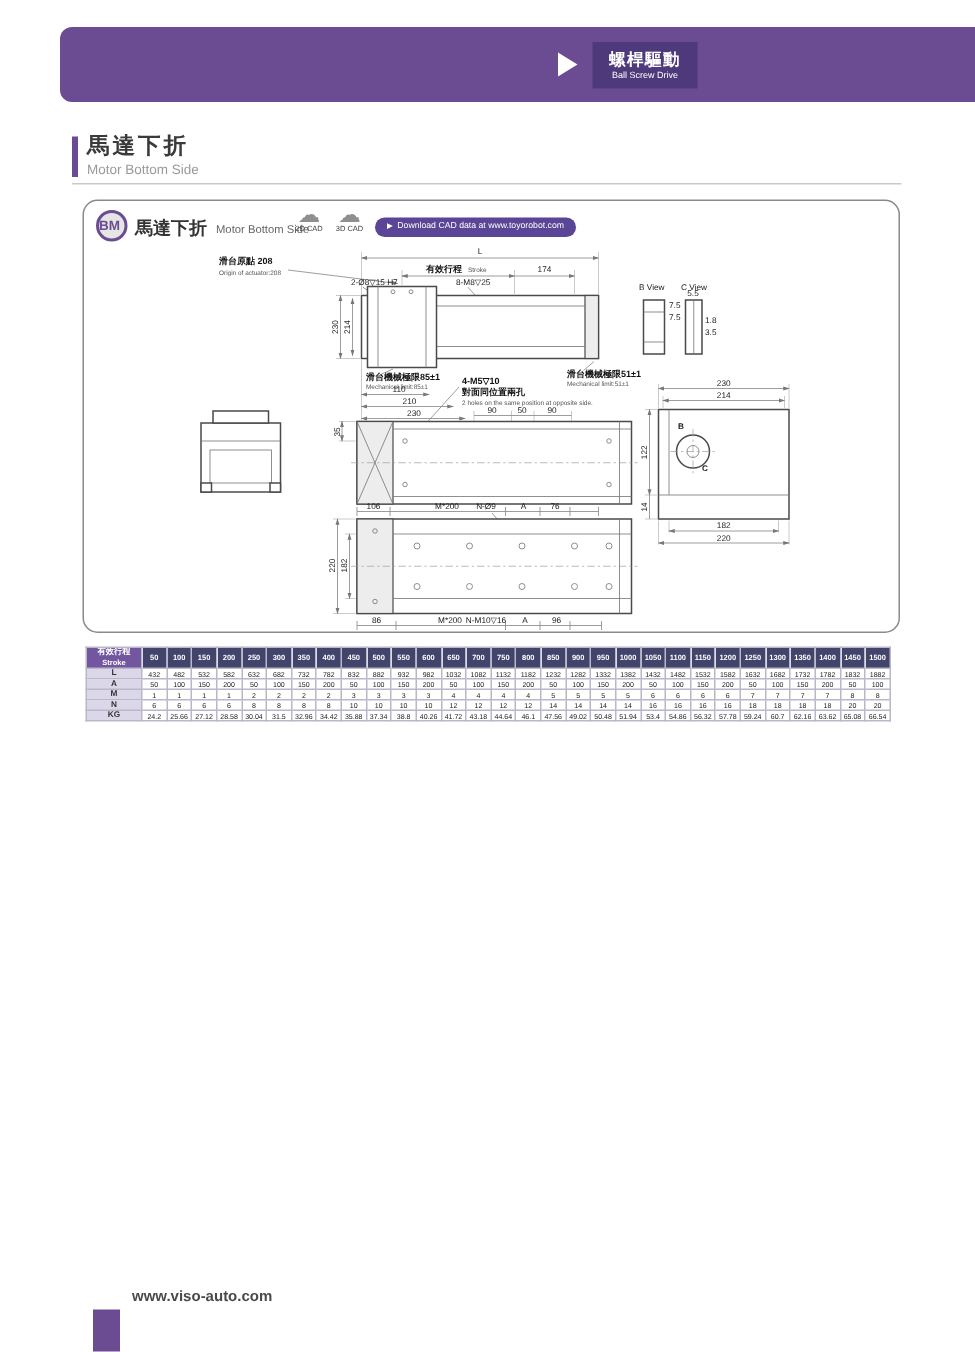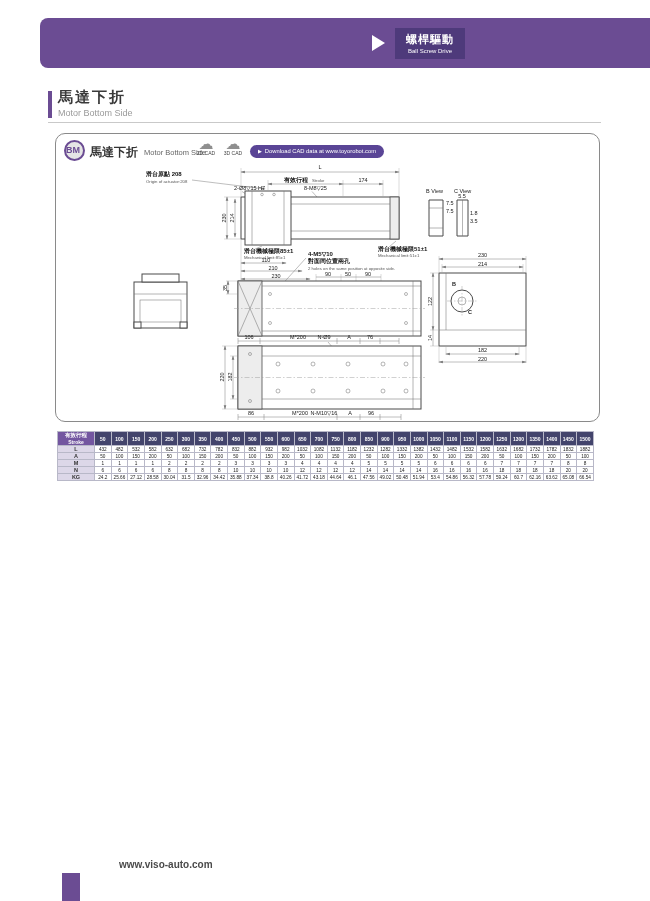--- a/index.html
+++ b/index.html
@@ -69,21 +69,21 @@
   .stroke-table th, .stroke-table td { border:1px solid #b8b8c8; padding:0; text-align:center;
         overflow:hidden; white-space:nowrap; }
   .stroke-table th.corner { width:37px; background:#7356a0; color:#fff; height:14px; }
   .czh { font-size:5.5px; font-weight:bold; line-height:7px; }
   .cen { font-size:5px; line-height:6px; }
   .stroke-table tr:first-child th:not(.corner) { background:#43446c; color:#fff; font-size:5px; font-weight:bold; height:14px; }
   .stroke-table td.lbl { background:#dcd7e8; font-size:5.5px; font-weight:bold; color:#333; height:7px; }
   .stroke-table td:not(.lbl) { font-size:4.7px; color:#222; height:7px; background:#fff; }
 
   
-  .footer-url { position:absolute; left:88px; top:859px; font-size:10px; font-weight:bold; color:#4a4a4a;margin-left:31px; }
+  .footer-url { position:absolute; left:88px; top:859px; font-size:10px; font-weight:bold; color:#4a4a4a; }
   .footer-block { position:absolute; left:62px; top:873px; width:18px; height:28px; background:#6b4c93; }
 </style>
 </head>
 <body>
 
 <div class="hdr">
   <div class="drive-arrow"></div>
   <div class="drive-badge">
     <div class="drive-zh">螺桿驅動</div>
     <div class="drive-en">Ball Screw Drive</div>

